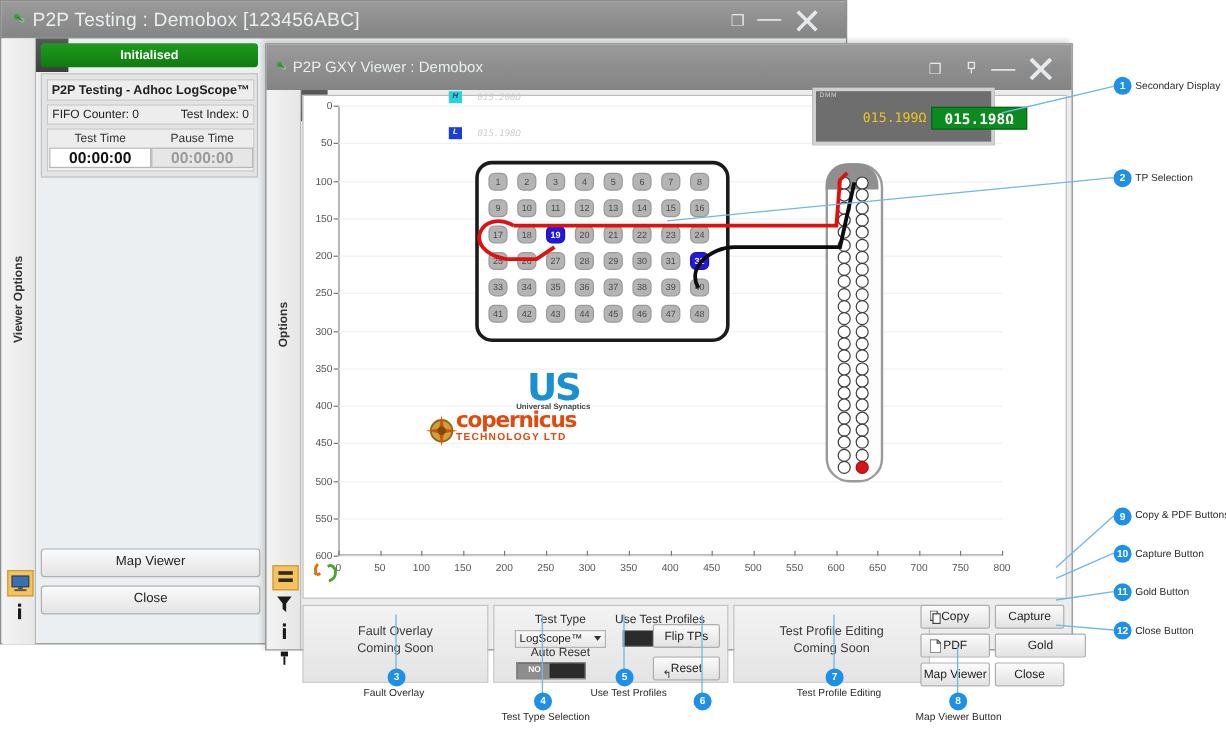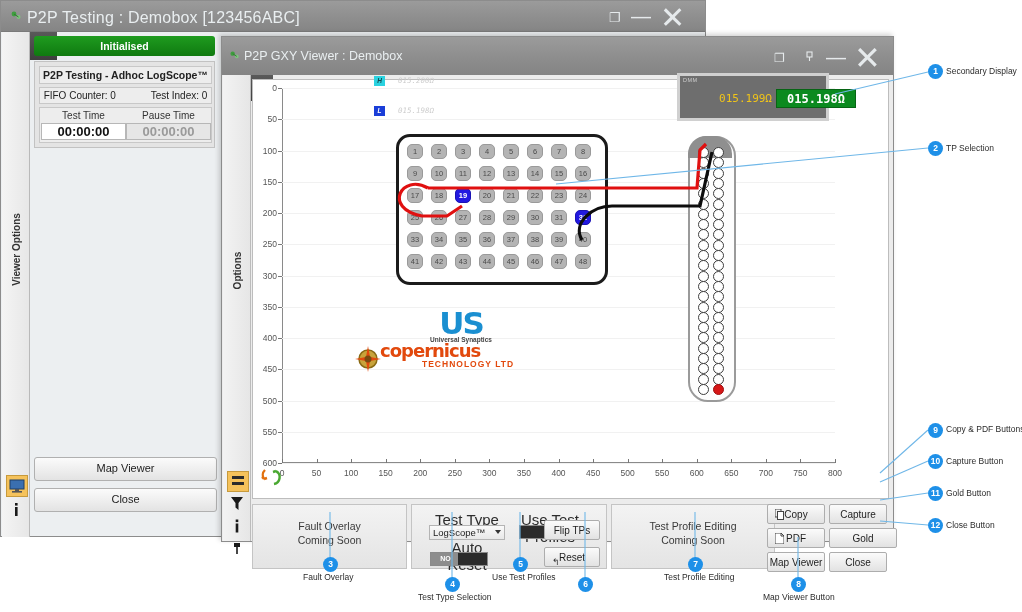--- a/index.html
+++ b/index.html
@@ -127,21 +127,21 @@
 
   
   #logo-us{position:absolute;left:135px;top:220px;width:88px;text-align:center;}
   #logo-us-text{font-size:31px;font-weight:bold;color:#1a8fd1;letter-spacing:-2px;
       line-height:30px;font-family:"DejaVu Sans",sans-serif;}
   #logo-us-sub{font-size:6.5px;font-weight:bold;color:#444;margin-top:-2px;}
   #logo-cop{position:absolute;left:98px;top:255px;width:145px;}
   #logo-cop-main{font-size:18px;font-weight:bold;color:#e2490d;letter-spacing:-1px;
       line-height:15px;font-family:"DejaVu Sans",sans-serif;}
   #logo-cop-sub{font-size:8.5px;font-weight:bold;color:#e2490d;letter-spacing:1px;
-      margin-top:1px;margin-left:42px;}
+      margin-top:1px;}
   #compass{position:absolute;left:-26px;top:2px;width:28px;height:28px;}
 
   #refresh-icon{position:absolute;left:6px;top:385px;width:24px;height:24px;}
 
   
   #dmm{position:absolute;left:455px;top:36px;width:152px;height:48px;
       background:#6e6e6e;border:3px solid #d0d0d0;box-sizing:border-box;}
   #dmm-label{position:absolute;left:3px;top:1px;font-size:5.5px;color:#cfcfcf;
       letter-spacing:.5px;}
   #dmm-prev{position:absolute;left:22px;top:16px;width:70px;text-align:right;
@@ -162,21 +162,21 @@
   
   .panel{position:absolute;top:467px;height:65px;
       background:linear-gradient(to bottom,#f3f3f3,#e4e4e4);
       border:1px solid #c4c4c4;box-sizing:border-box;}
   #panel-fault{left:30px;width:155px;}
   #panel-test{left:189px;width:196px;}
   #panel-profile{left:389px;width:164px;}
   .panel-msg{position:absolute;left:0;width:100%;top:14px;text-align:center;
       font-size:10.5px;color:#3a3a3a;line-height:14px;}
 
-  .lbl{position:absolute;font-size:15px;color:#2d2d2d;text-align:center;}
+  .lbl{position:absolute;font-size:10px;color:#2d2d2d;text-align:center;}
   #lbl-testtype{left:18px;top:6px;width:74px;}
   #lbl-useprofiles{left:93px;top:6px;width:90px;}
   #lbl-autoreset{left:18px;top:34px;width:74px;}
   #testtype-select{position:absolute;left:17px;top:20px;width:76px;height:15px;
       background:linear-gradient(to bottom,#fafafa,#e8e8e8);border:1px solid #b4b4b4;
       box-sizing:border-box;font-size:9.5px;line-height:13px;padding-left:3px;color:#222;}
   #testtype-arrow{position:absolute;right:3px;top:4px;width:0;height:0;
       border-left:3px solid transparent;border-right:3px solid transparent;
       border-top:4px solid #333;}
   .toggle{position:absolute;width:58px;height:14px;border:1px solid #8a8a8a;
@@ -193,21 +193,21 @@
       border:1px solid #adadad;border-radius:2px;box-sizing:border-box;
       font-size:10px;color:#1e1e1e;text-align:center;}
   #btn-fliptps{left:132px;top:15px;width:56px;height:20px;line-height:19px;}
   #btn-reset{left:132px;top:42px;width:56px;height:20px;line-height:19px;}
   #reset-ico{position:absolute;left:7px;top:5px;font-size:9px;color:#333;}
 
   #btn-copy{left:545px;top:467px;width:58px;height:20px;line-height:19px;}
   #btn-pdf{left:545px;top:491px;width:58px;height:20px;line-height:19px;}
   #btn-mapviewer{left:545px;top:515px;width:58px;height:20px;line-height:19px;}
   #btn-capture{left:607px;top:467px;width:58px;height:20px;line-height:19px;}
-  #btn-gold{left:607px;top:491px;width:68px;height:20px;line-height:19px;}
+  #btn-gold{left:607px;top:491px;width:76px;height:20px;line-height:19px;}
   #btn-close-gxy{left:607px;top:515px;width:58px;height:20px;line-height:19px;}
   .btn-ico{position:absolute;left:7px;top:4px;font-size:10px;color:#444;}
 
   
   .callout-num{position:absolute;width:15px;height:15px;border-radius:50%;
       background:#1e90e8;color:#fff;font-size:8.5px;font-weight:bold;
       text-align:center;line-height:15px;}
   .callout-txt{position:absolute;font-size:8.5px;color:#2b2b2b;white-space:nowrap;}
   #callout-lines{position:absolute;left:0;top:0;width:1022px;height:612px;}
 </style>

